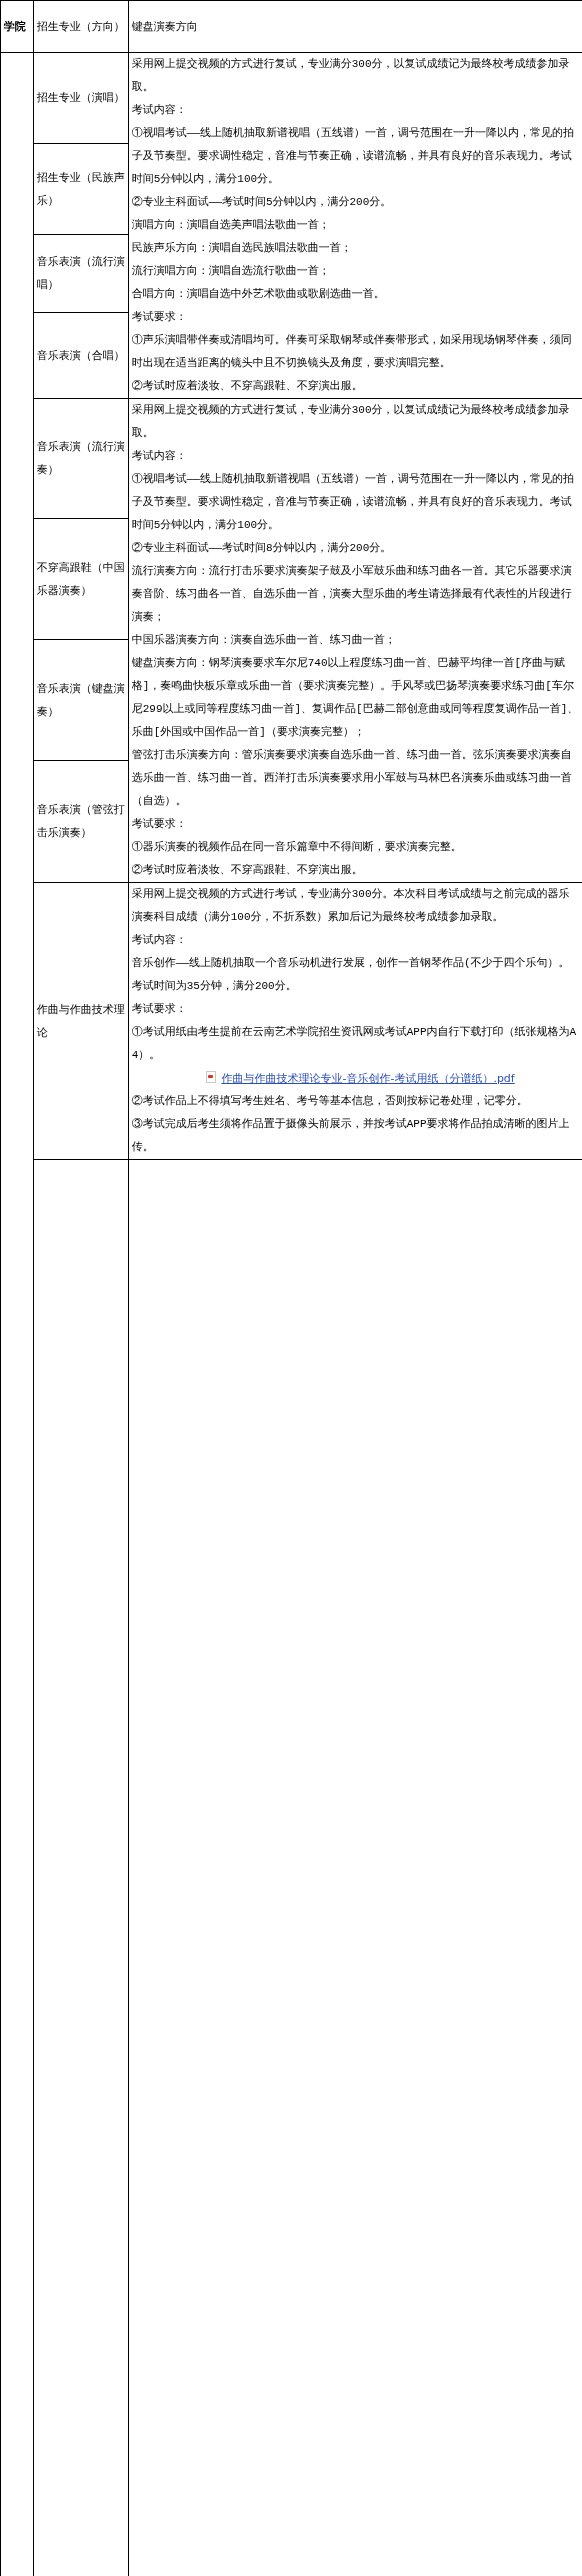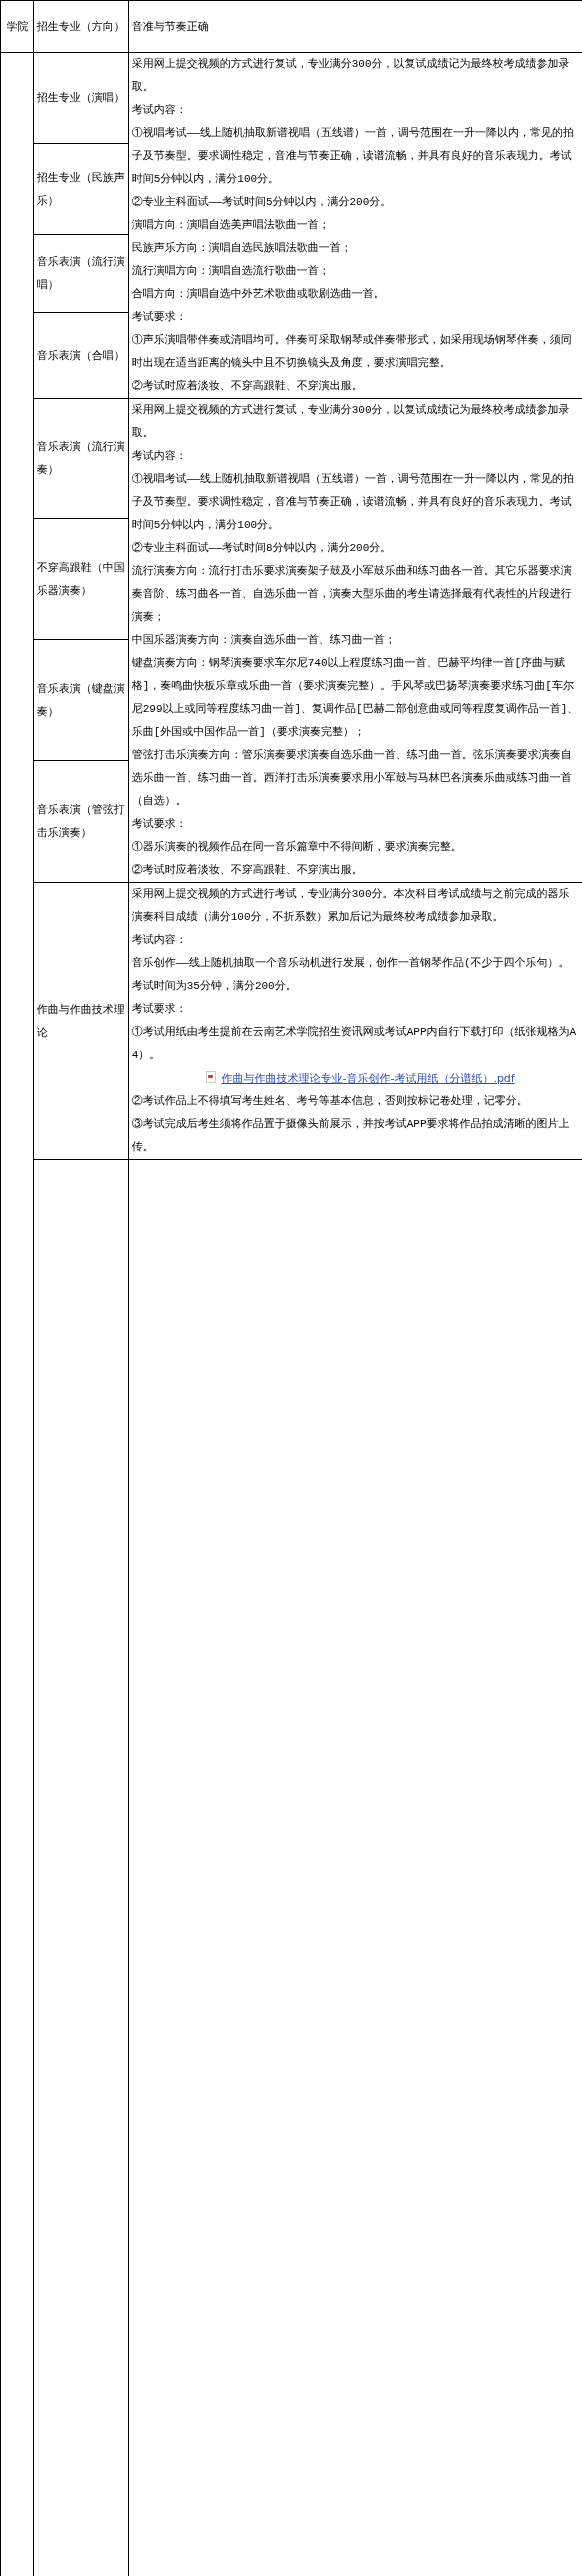--- a/index.html
+++ b/index.html
@@ -3,21 +3,21 @@
 <meta charset="utf-8">
 <style>
   html, body { margin: 0; padding: 0; background: #ffffff; }
   body { width: 583px; font-family: "DejaVu Sans", "Liberation Sans", sans-serif; color: #000; }
   table.exam { border-collapse: collapse; width: 583px; table-layout: fixed; font-size: 11px; line-height: 23px; }
   table.exam td { border: 0.9px solid #000; vertical-align: middle; padding: 0 1.8px; word-break: break-all; }
   col.c1 { width: 33px; }
   col.c2 { width: 95px; }
   col.c3 { width: 454px; }
   .hdr td { height: 51px; line-height: 22px; }
-  .college { text-align: center; padding-left: 2.7px !important; line-height: 23px; }
+  .college { text-align: left; padding-left: 2.7px !important; line-height: 23px; font-weight: bold; }
   .major { line-height: 23px; padding-left: 2.7px !important; margin-left: 26px; }
   .content { padding-left: 2.7px !important; padding-right: 1.8px !important; }
   .line { display: block; font-family: Liberation Mono, monospace; }
   .pdf-row { display: block; padding-left: 9px; text-align: center; }
   .pdf-icon { display: inline-block; width: 8px; height: 9.8px; margin-right: 5.3px; vertical-align: -0.9px; position: relative; background: #fff; border: 0.9px solid #c9c9c9; }
   .pdf-icon::after { content: ""; position: absolute; left: 0.9px; top: 2.7px; width: 5.3px; height: 3.6px; background: #d9362b; border-radius: 0.9px; }
   .pdf-link { color: #2b4fb5; text-decoration: underline; }
 </style>
 </head>
 <body>
@@ -25,21 +25,21 @@
 <table class="exam">
   <colgroup>
       <col class="c1">
       <col class="c2">
       <col class="c3">
     </colgroup>
   <tbody>
     <tr class="hdr">
       <td class="college">学院</td>
       <td class="major">招生专业（方向）</td>
-      <td class="content">音准与节奏正确</td>
+      <td class="content">键盘演奏方向</td>
     </tr>
 
     <tr>
       <td class="college" rowspan="10">音乐学院</td>
       <td class="major" style="height:89px">招生专业（演唱）</td>
       <td class="content" rowspan="4">
           <span class="line">采用网上提交视频的方式进行复试，专业满分300分，以复试成绩记为最终校考成绩参加录取。</span>
           <span class="line">考试内容：</span>
           <span class="line">①视唱考试——线上随机抽取新谱视唱（五线谱）一首，调号范围在一升一降以内，常见的拍子及节奏型。要求调性稳定，音准与节奏正确，读谱流畅，并具有良好的音乐表现力。考试时间5分钟以内，满分100分。</span>
           <span class="line">②专业主科面试——考试时间5分钟以内，满分200分。</span>

